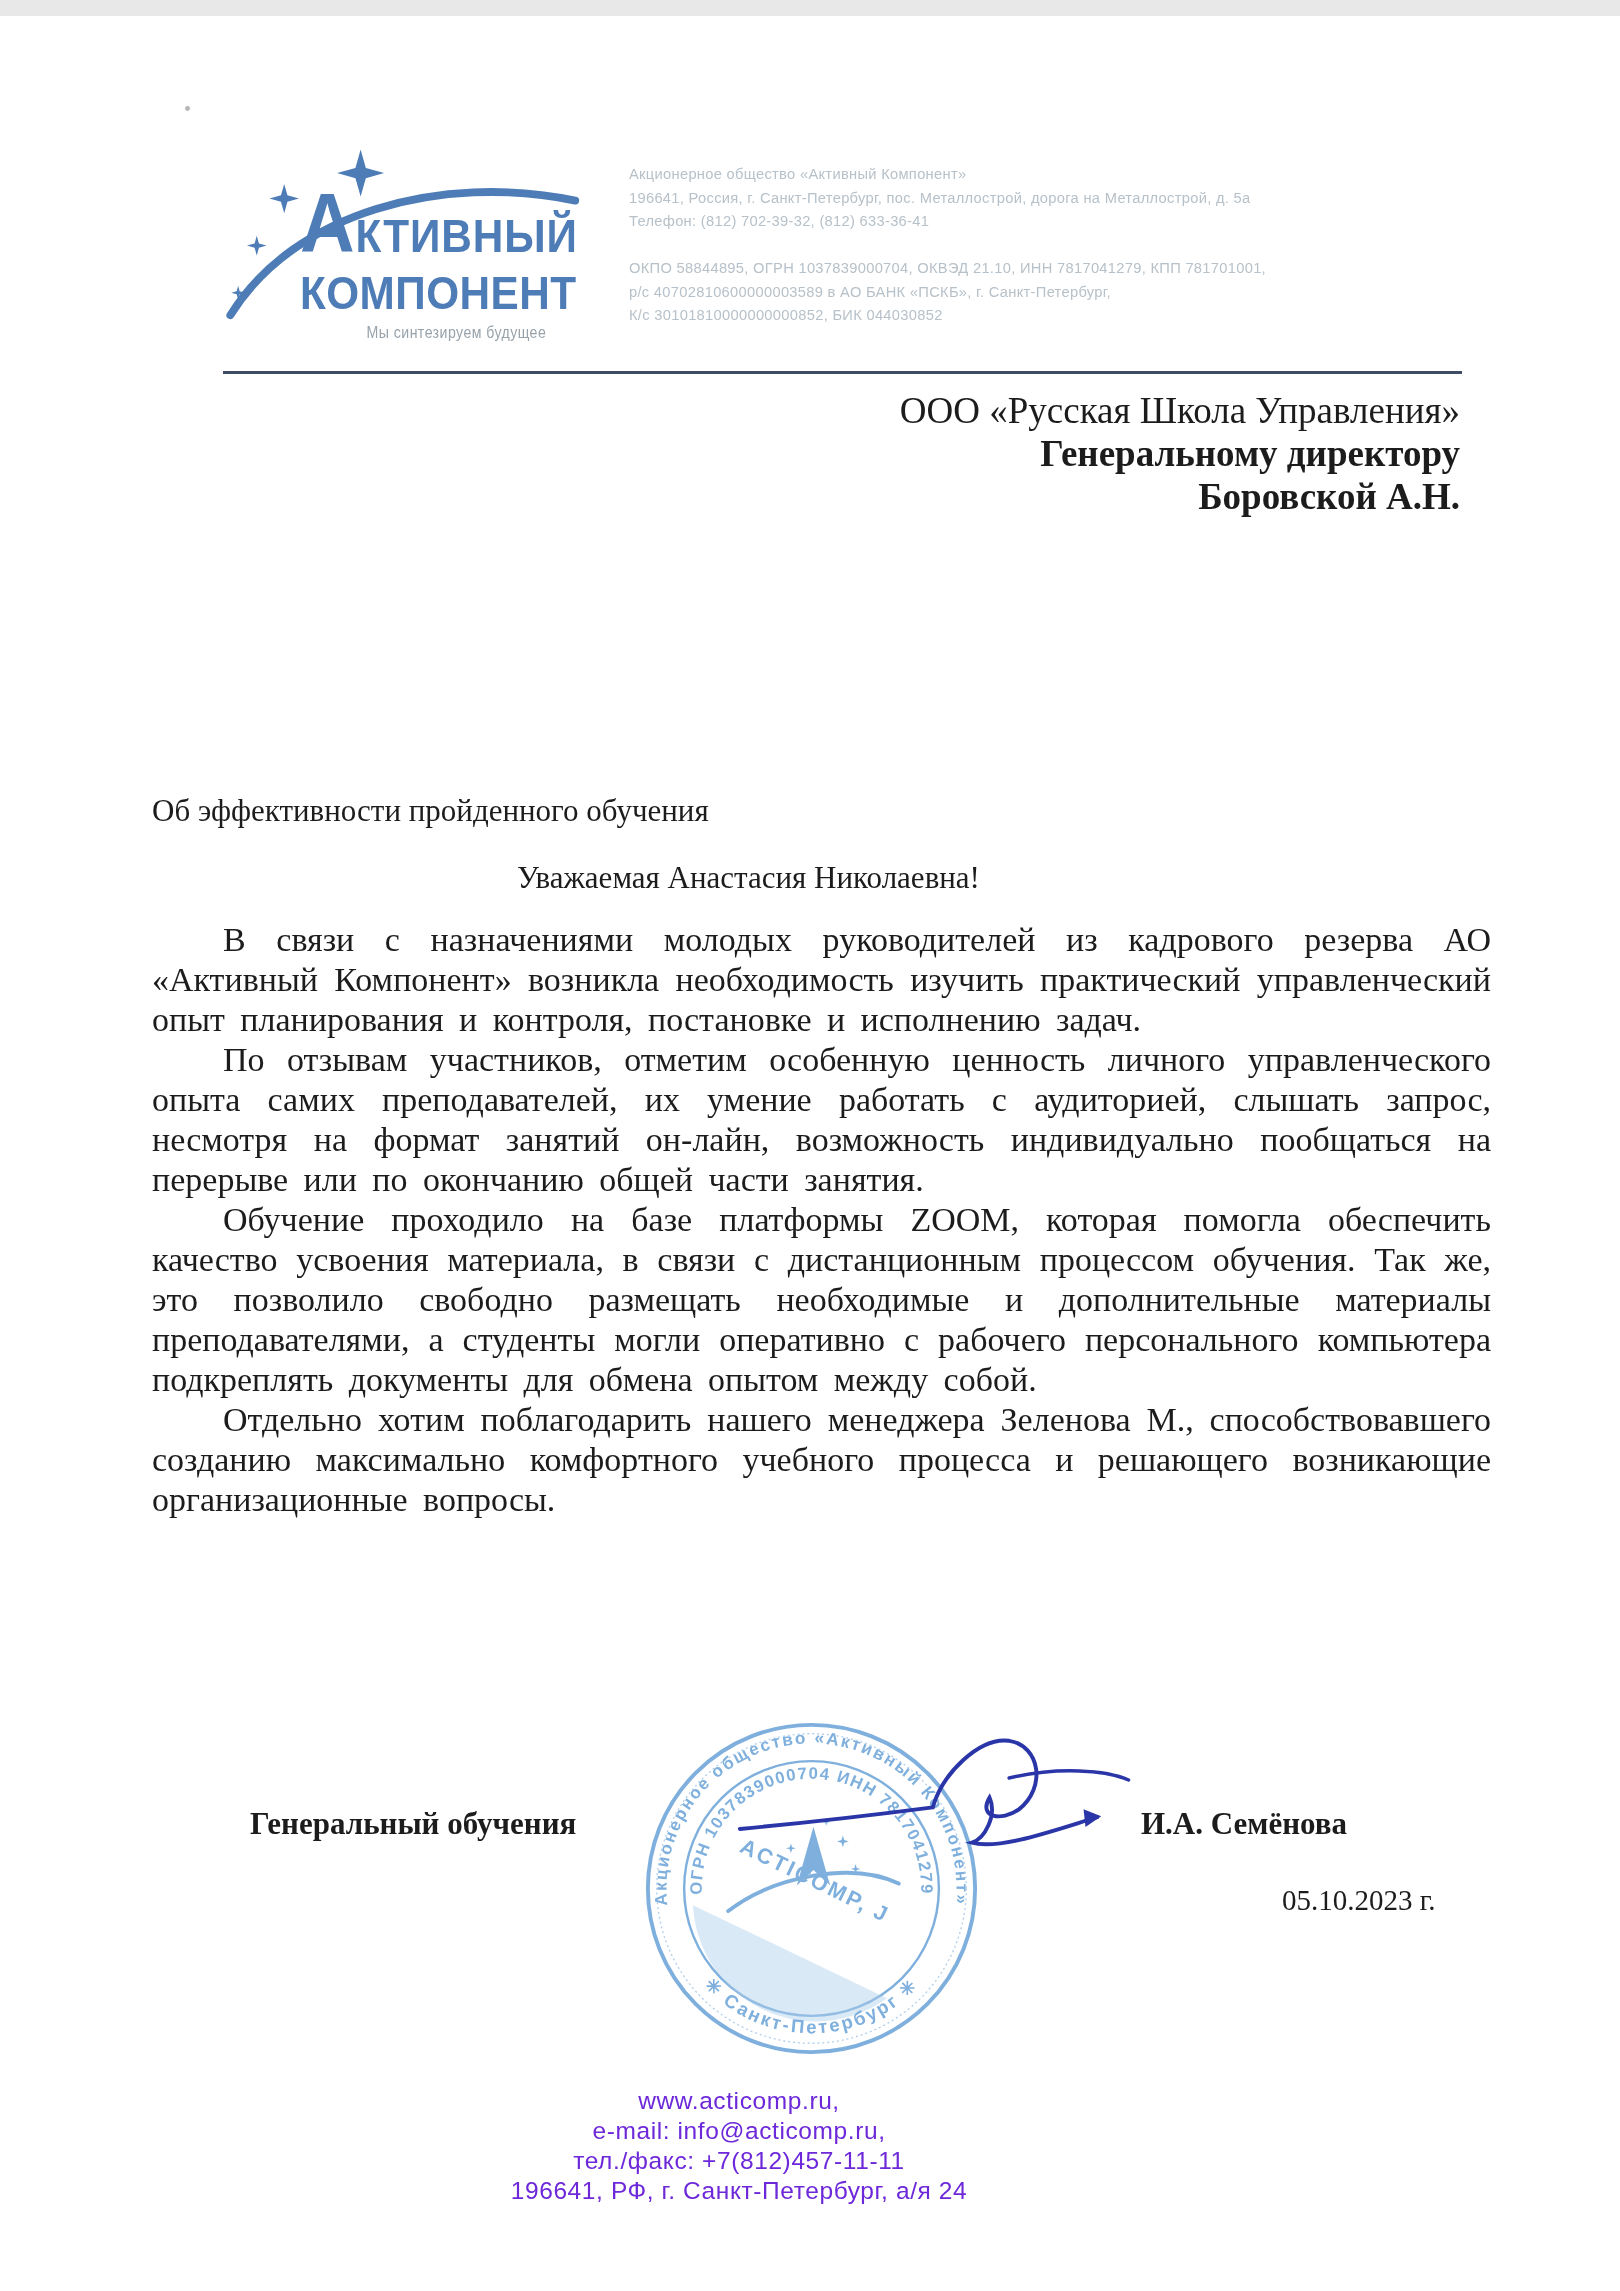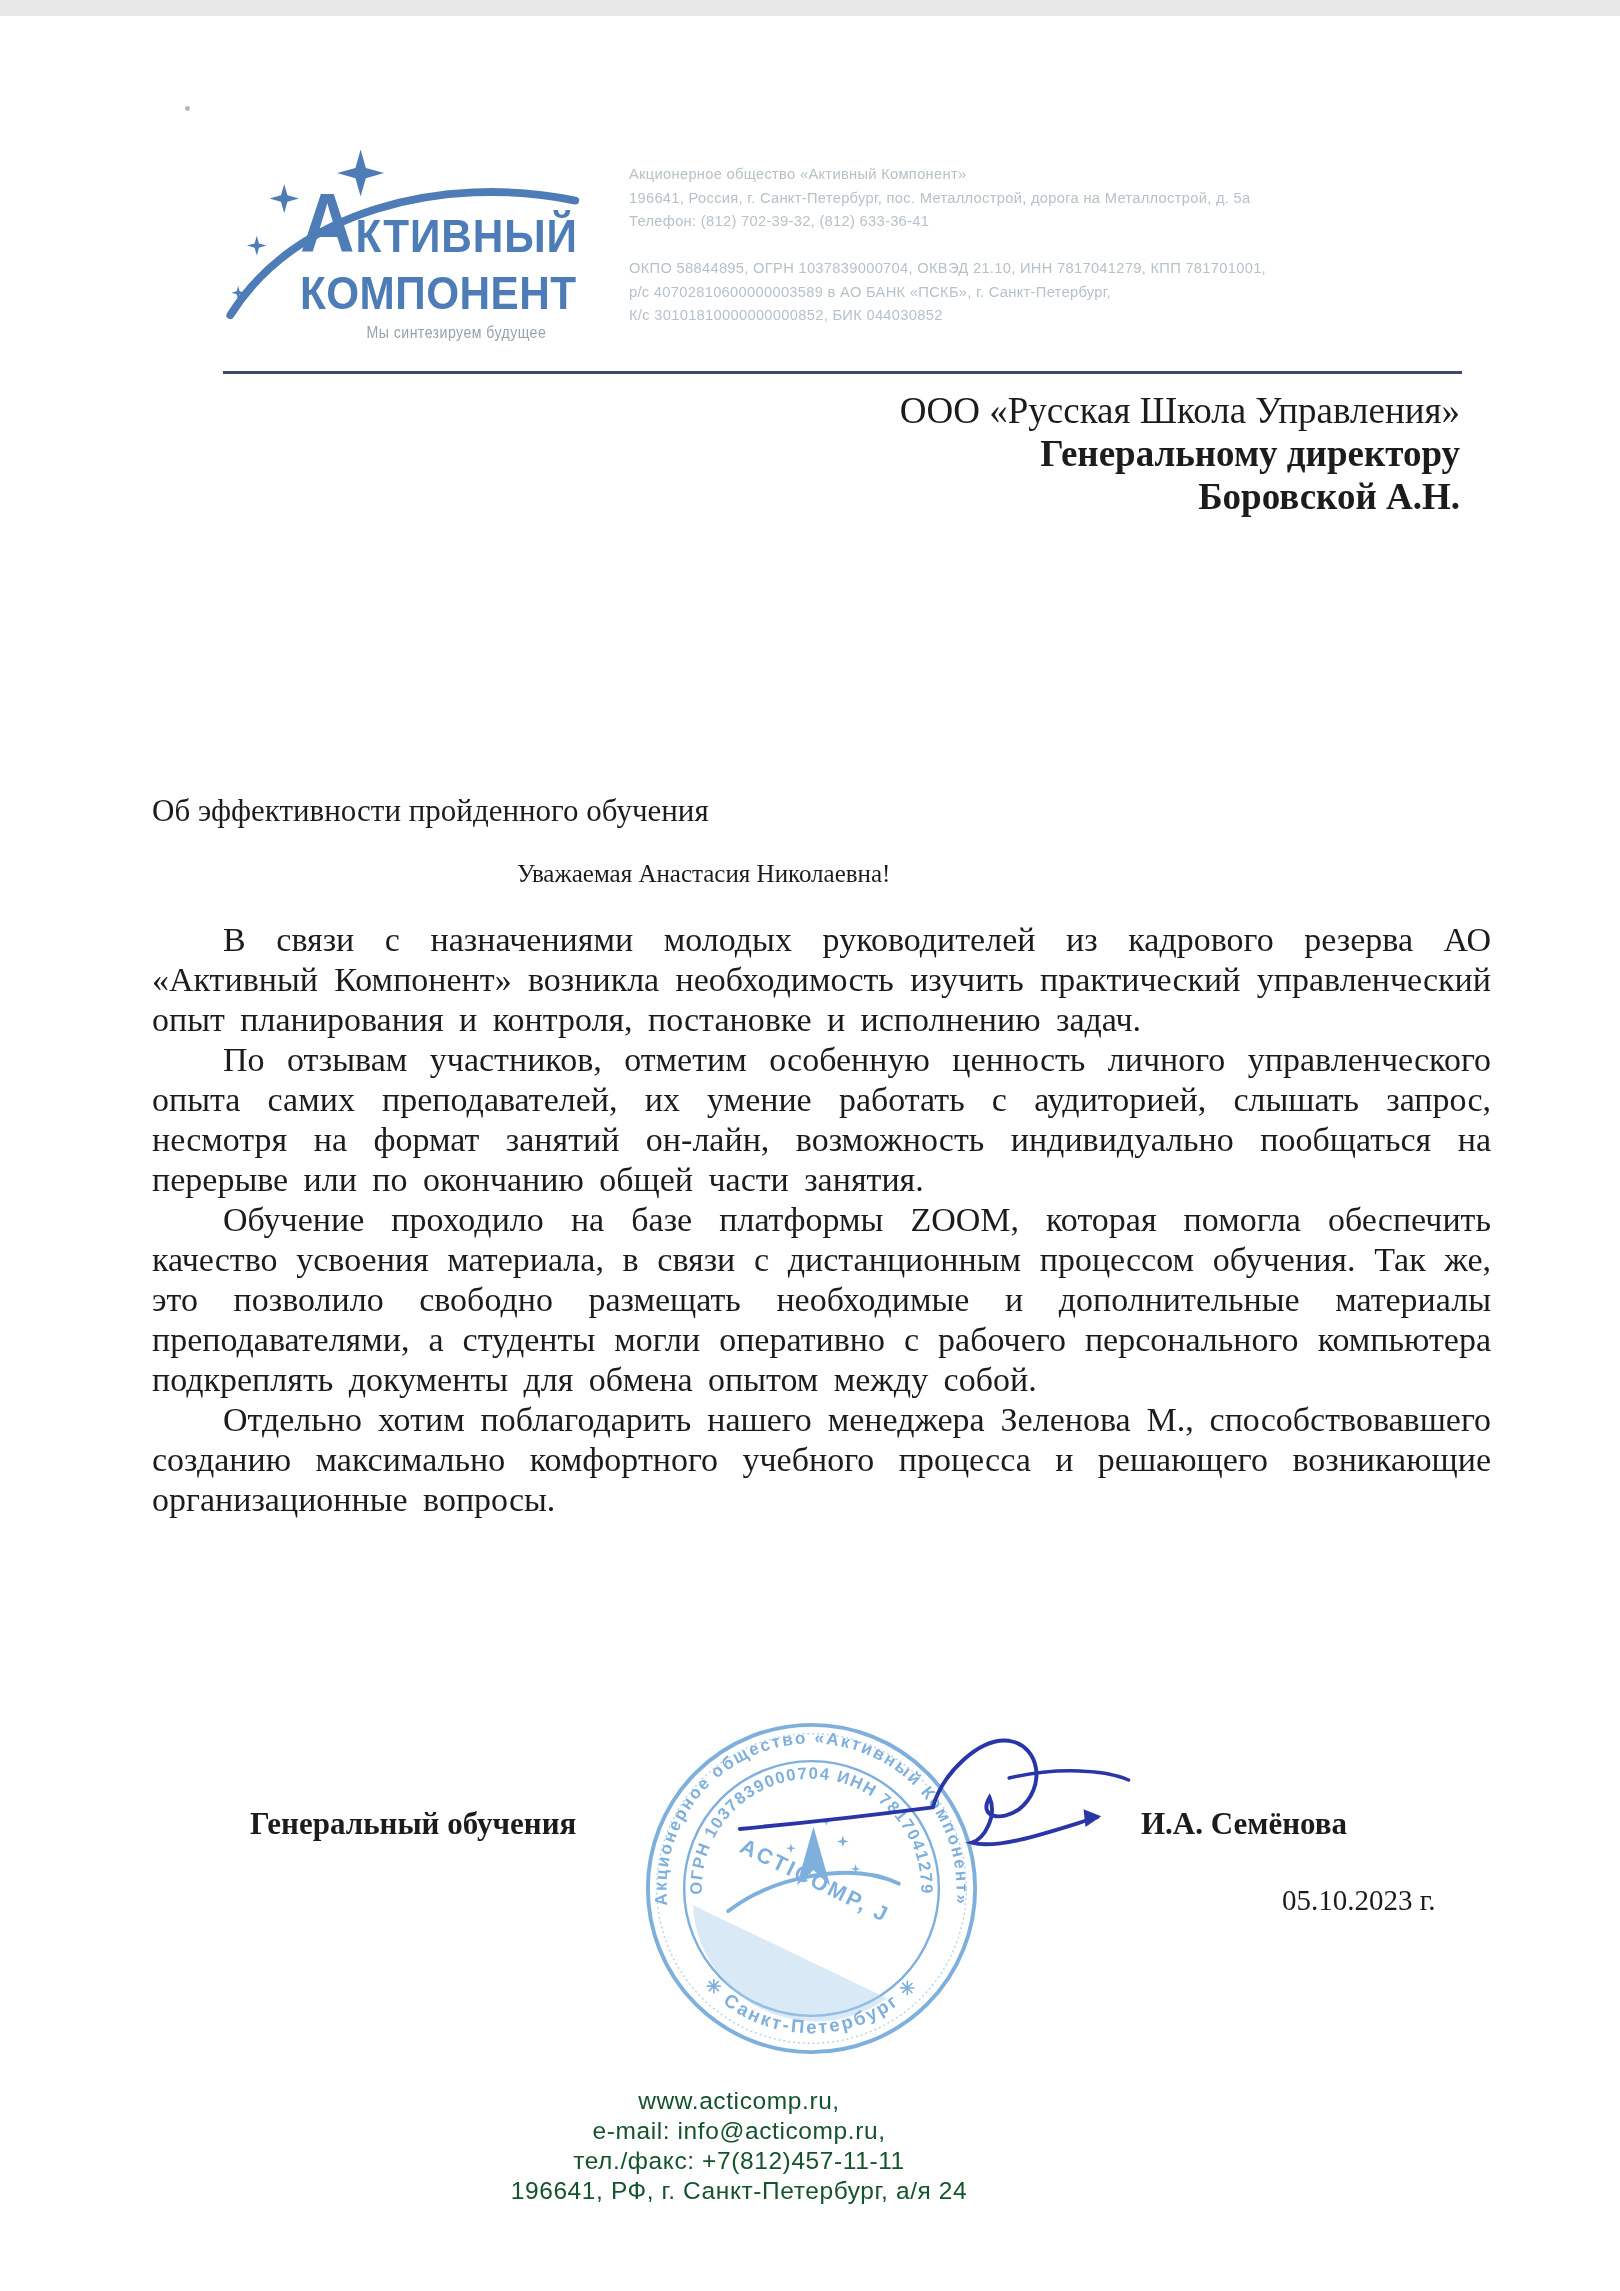--- a/index.html
+++ b/index.html
@@ -31,37 +31,37 @@
   .rule { position:absolute; left:223px; top:355px; width:1239px; height:2.9px;
     background:#3f4c66; }
 
   
   .recipient { position:absolute; right:160px; top:373px; text-align:right;
     font-size:37px; line-height:43px; }
   .recipient .b { font-weight:bold; }
 
   
   .subject { position:absolute; left:152px; top:777px; font-size:31px; }
-  .salutation { position:absolute; left:517px; top:844px; font-size:25px; }
+  .salutation { position:absolute; left:517px; top:844px; font-size:31px; }
   .body-text { position:absolute; left:152px; top:904px; width:1339px;
     font-size:34px; line-height:40px; text-align:justify; word-spacing:6.9px; }
   .body-text p { margin:0; text-indent:71px; }
 
   
   .sig-title { position:absolute; left:250px; top:1790px; font-size:31px; font-weight:bold; }
   .sig-name  { position:absolute; left:1141px; top:1790px; font-size:31px; font-weight:bold; }
   .sig-date  { position:absolute; left:1282px; top:1868px; font-size:29px; }
   .stamp { position:absolute; left:642px; top:1703px; }
   .pen-signature { position:absolute; left:686px; top:1703px; }
 
   
   .footer { position:absolute; left:0; top:2070px; width:1415px; box-sizing:border-box;
     padding-left:63px; text-align:center;
     font-family:"Liberation Sans", sans-serif; font-size:24.5px; line-height:30px;
-    color:#14532d; letter-spacing:0.6px; }
+    color:#6d28d9; letter-spacing:0.6px; }
 </style>
 </head>
 <body>
 
 <div class="page">
 
   <div class="speck"></div>
 
   <svg class="logo-deco" width="490" height="255" viewBox="0 0 500 260">
     <path d="M 85,195 C 150,90 300,50 437,78" fill="none" stroke="#4e7cb6" stroke-width="8" stroke-linecap="round"></path>

